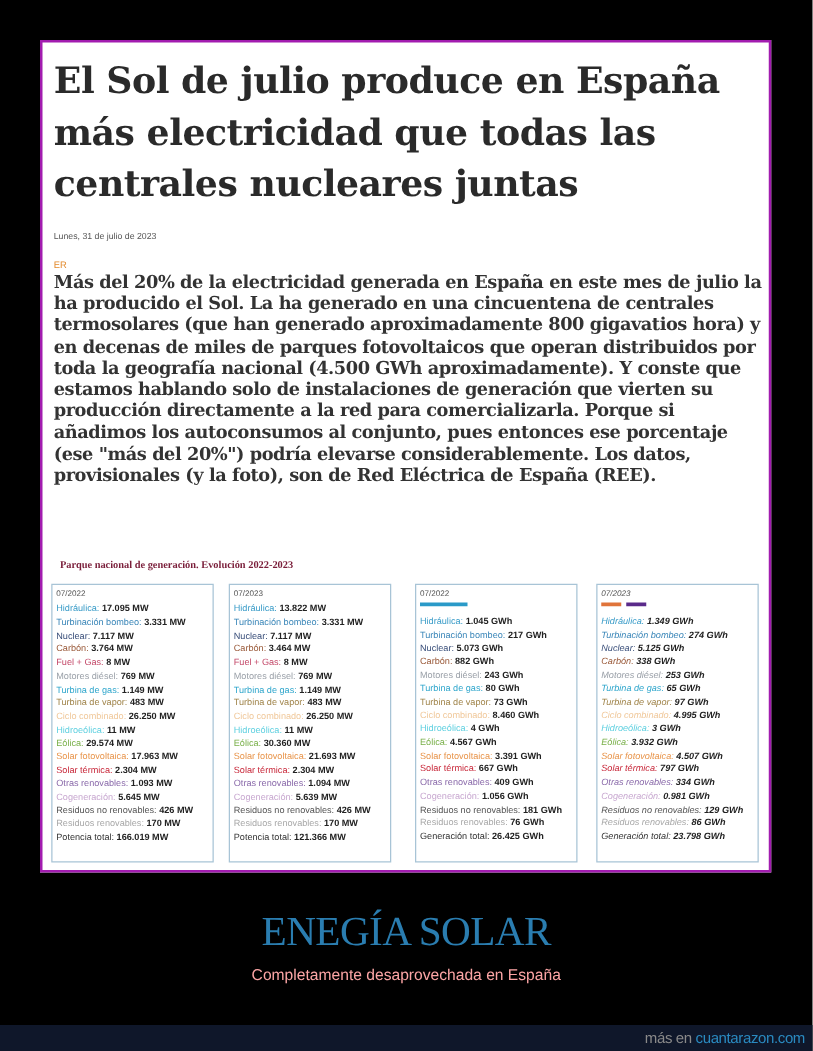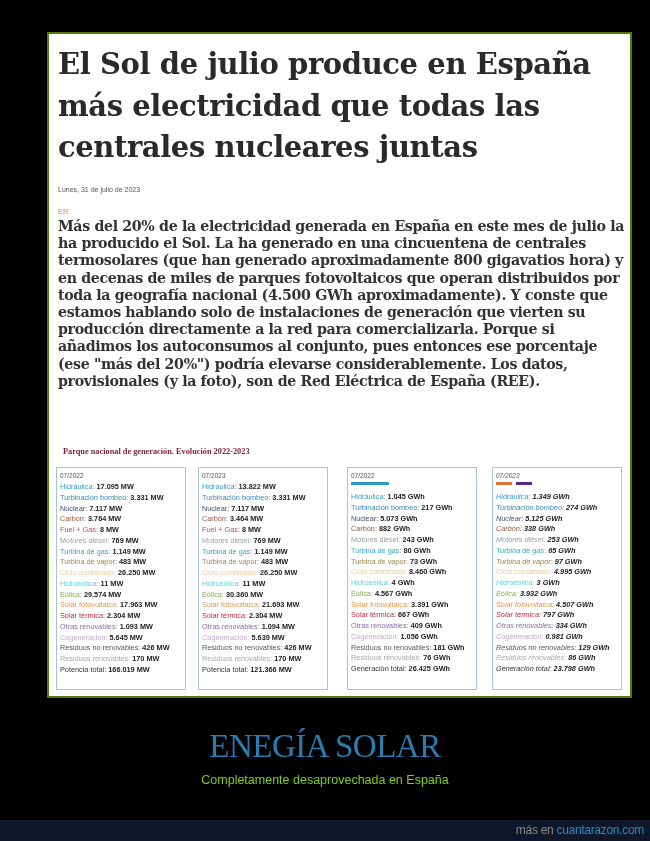--- a/index.html
+++ b/index.html
@@ -1,22 +1,22 @@
 <!DOCTYPE html>
 <html><head>
 <meta charset="utf-8">
 <style>
   html, body { margin:0; padding:0; }
   body {
     width:650px; height:841px; background:#000; position:relative; overflow:hidden;
     font-family:"DejaVu Sans", sans-serif;
   }
   .frame {
-    position:absolute; left:47px; top:32px; width:581px; height:662px;
-    background:#fff; border:2px solid #4d7c0f; box-sizing:content-box;
+    position:absolute; left:32px; top:32px; width:581px; height:662px;
+    background:#fff; border:2px solid #a21caf; box-sizing:content-box;
   }
   .headline {
     position:absolute; left:9px; top:10px; width:560px;
     font-family:"DejaVu Serif", serif; font-weight:bold; font-size:29px; line-height:41.5px;
     color:#2a2a2a; letter-spacing:-0.4px; margin:0;
   }
   .date {
     position:absolute; left:9px; top:152px; font-size:7px; color:#555;
     font-family:"Liberation Sans", sans-serif;
   }
@@ -44,21 +44,21 @@
   .box .period-bars span { display:inline-block; height:2.5px; }
   .box .row { height:10.75px; line-height:10.75px; white-space:nowrap; }
   .box .lbl { }
   .box .val { color:#222; font-weight:bold; }
   .caption-title {
     position:absolute; left:0; top:728px; width:650px; text-align:center;
     font-family:"Liberation Serif", serif; font-size:33px; color:#2a7db0; letter-spacing:-0.5px;
   }
   .caption-sub {
     position:absolute; left:0; top:773px; width:650px; text-align:center;
-    font-family:"Liberation Sans", sans-serif; font-size:12.5px; color:#84cc16;
+    font-family:"Liberation Sans", sans-serif; font-size:12.5px; color:#fca5a5;
   }
   .footer {
     position:absolute; left:0; top:820px; width:650px; height:21px; background:#0f172a;
   }
   .footer-text {
     position:absolute; right:6px; top:3px; font-family:"Liberation Sans", sans-serif;
     font-size:12px; color:#8a8a8a; letter-spacing:-0.3px;
   }
   .footer-text .site { color:#2a8ac0; }
 </style>

